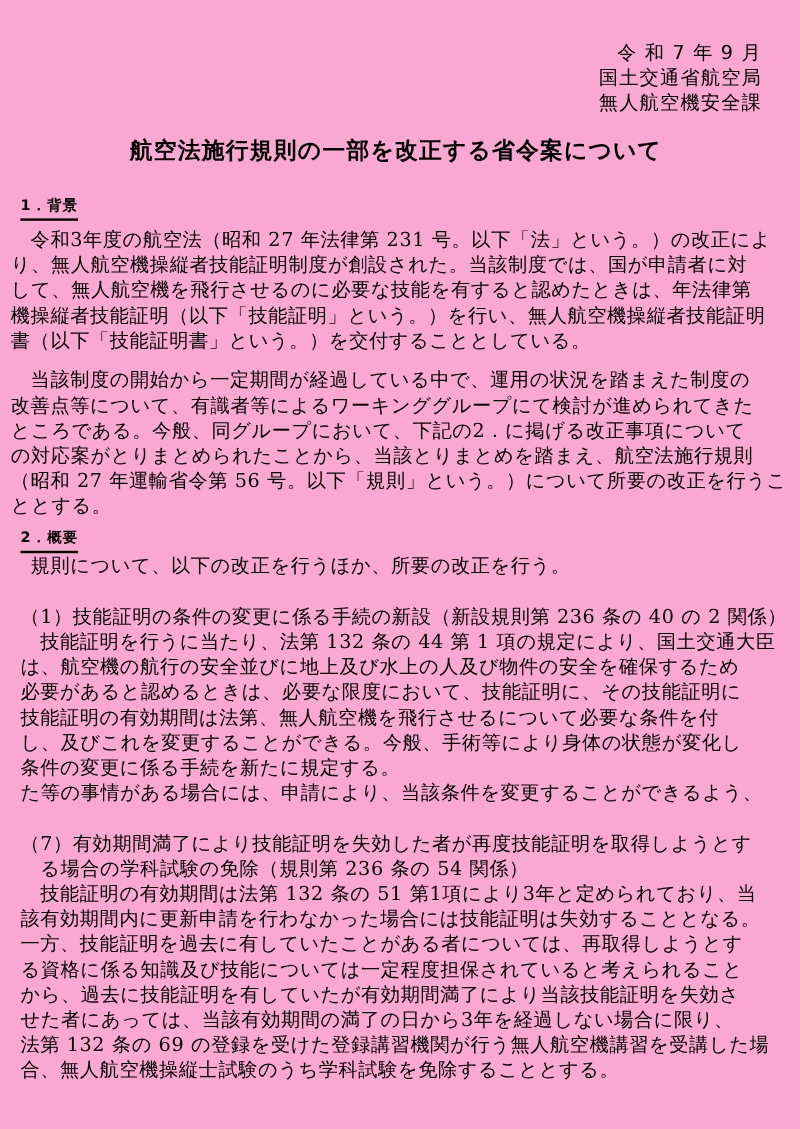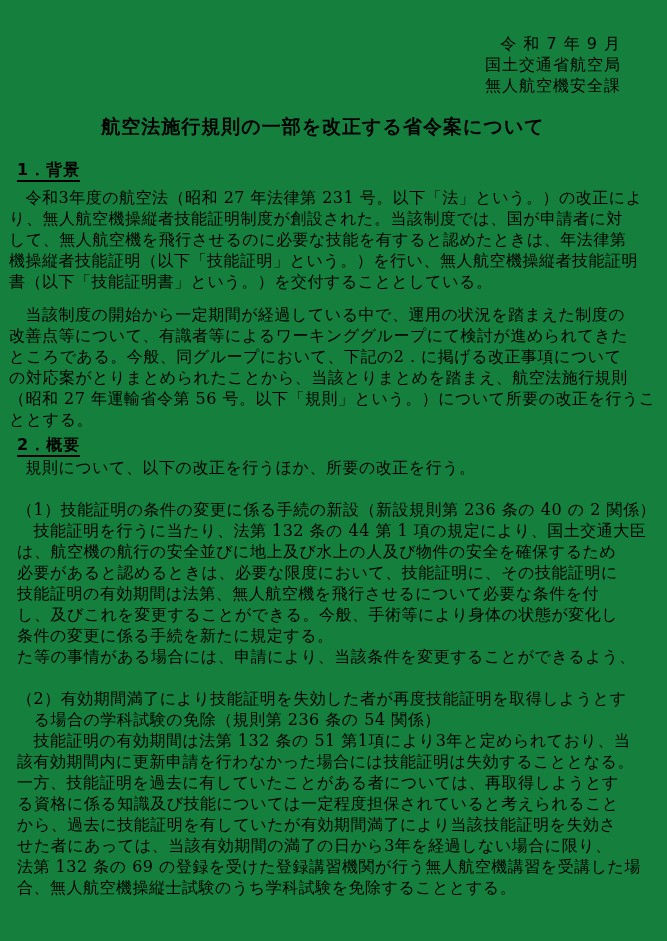--- a/index.html
+++ b/index.html
@@ -1,23 +1,23 @@
 <!DOCTYPE html>
 <html lang="ja"><head>
 <meta charset="utf-8">
 <style>
   html, body { margin: 0; padding: 0; background: #e8e8e8; }
   .page {
     position: relative;
     width: 667px;
     height: 941px;
     margin: 0 auto;
-    background: #15803d;
+    background: #f9a8d4;
     box-sizing: border-box;
-    padding: 33px 30px 20px 9px;
+    padding: 33px 16px 20px 9px;
     overflow: hidden;
     color: #000000;
     font-family: "DejaVu Serif", "Liberation Serif", serif;
     font-size: 16px;
     line-height: 21px;
     letter-spacing: 0.5px;
   }
   .tline { white-space: pre; }
   .header-block {
     text-align: right;
@@ -35,21 +35,21 @@
     letter-spacing: 1px;
   }
   .sec-heading {
     margin-top: 22px;
     margin-left: 8px;
     line-height: 21px;
   }
   .sec-heading span {
     font-family: "DejaVu Sans", "Liberation Sans", sans-serif;
     font-weight: bold;
-    font-size: 16px;
+    font-size: 12px;
     letter-spacing: 1px;
     border-bottom: 2px solid #000000;
     padding-bottom: 0px;
     display: inline-block;
   }
   .para { margin-top: 12px; }
   .para.first { margin-top: 5px; }
   .intro-line { white-space: pre; }
   .numbered-item { margin-top: 21px; margin-left: 8px; }
   .sec2-heading { margin-top: 4px; }
@@ -99,21 +99,21 @@
       <div class="tline">　技能証明を行うに当たり、法第 132 条の 44 第 1 項の規定により、国土交通大臣</div>
       <div class="tline">は、航空機の航行の安全並びに地上及び水上の人及び物件の安全を確保するため</div>
       <div class="tline">必要があると認めるときは、必要な限度において、技能証明に、その技能証明に</div>
       <div class="tline">技能証明の有効期間は法第、無人航空機を飛行させるについて必要な条件を付</div>
       <div class="tline">し、及びこれを変更することができる。今般、手術等により身体の状態が変化し</div>
       <div class="tline">条件の変更に係る手続を新たに規定する。</div>
       <div class="tline">た等の事情がある場合には、申請により、当該条件を変更することができるよう、</div>
     </div>
 
   <div class="numbered-item">
-      <div class="tline">（2）有効期間満了により技能証明を失効した者が再度技能証明を取得しようとす</div>
+      <div class="tline">（7）有効期間満了により技能証明を失効した者が再度技能証明を取得しようとす</div>
       <div class="tline">　る場合の学科試験の免除（規則第 236 条の 54 関係）</div>
       <div class="tline">　技能証明の有効期間は法第 132 条の 51 第1項により3年と定められており、当</div>
       <div class="tline">該有効期間内に更新申請を行わなかった場合には技能証明は失効することとなる。</div>
       <div class="tline">一方、技能証明を過去に有していたことがある者については、再取得しようとす</div>
       <div class="tline">る資格に係る知識及び技能については一定程度担保されていると考えられること</div>
       <div class="tline">から、過去に技能証明を有していたが有効期間満了により当該技能証明を失効さ</div>
       <div class="tline">せた者にあっては、当該有効期間の満了の日から3年を経過しない場合に限り、</div>
       <div class="tline">法第 132 条の 69 の登録を受けた登録講習機関が行う無人航空機講習を受講した場</div>
       <div class="tline">合、無人航空機操縦士試験のうち学科試験を免除することとする。</div>
     </div>

